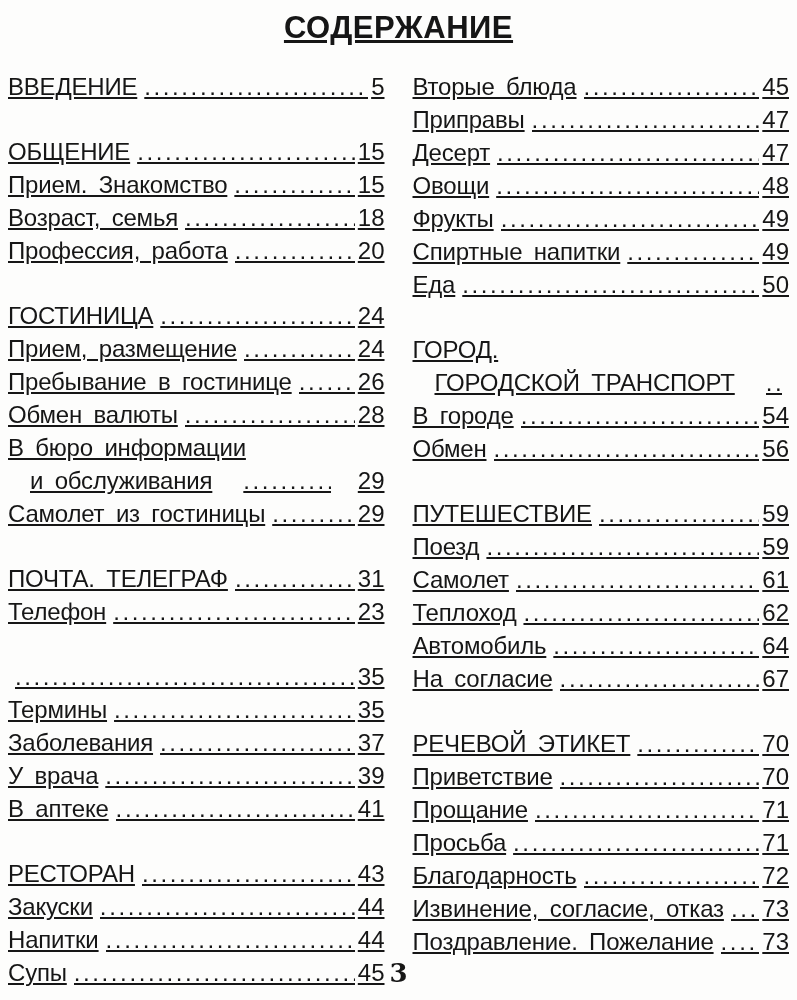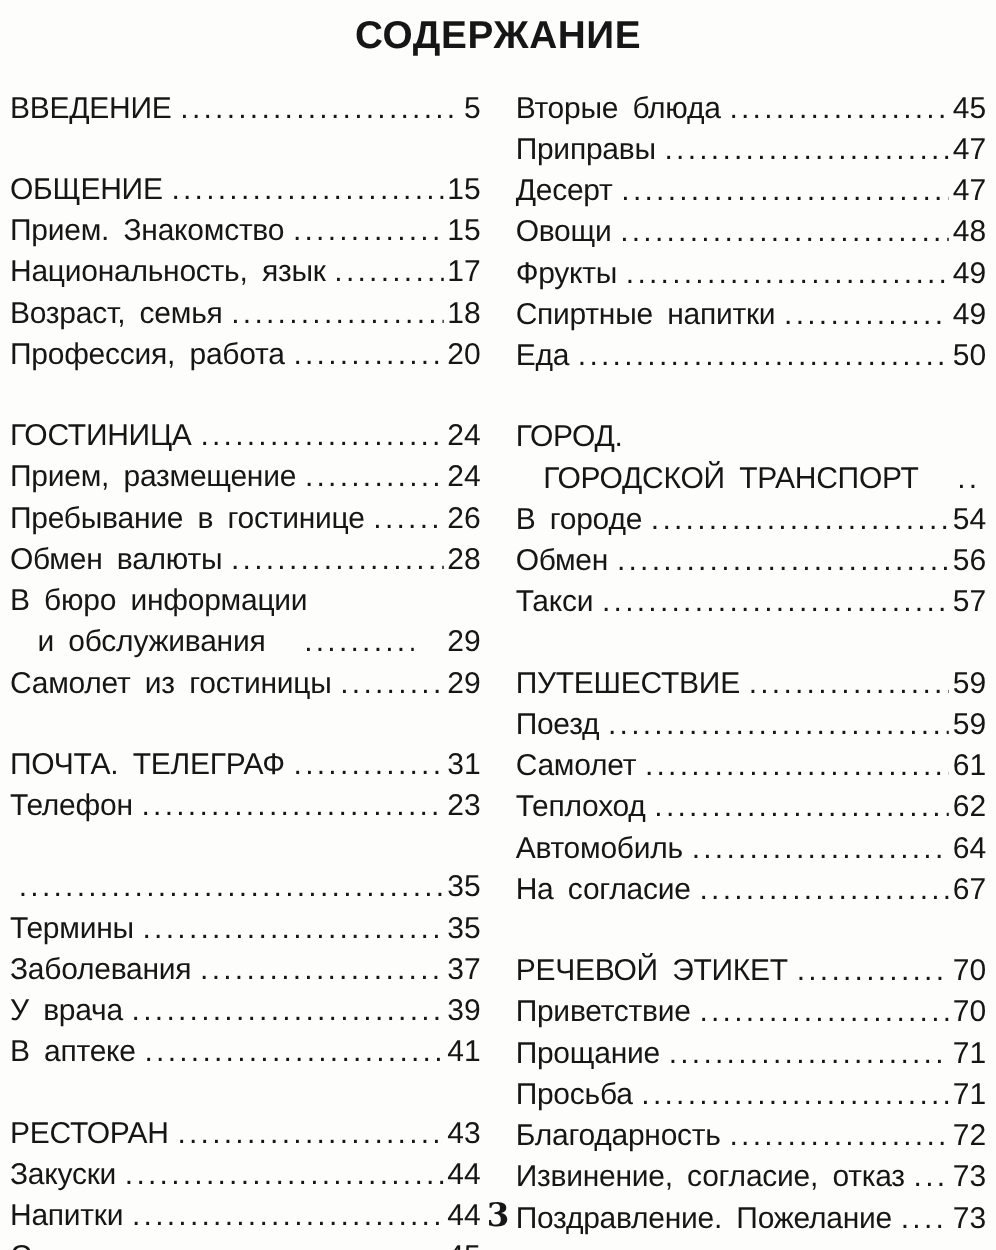--- a/index.html
+++ b/index.html
@@ -11,20 +11,21 @@
     position: relative;
     width: 797px;
     height: 1000px;
     margin: 0 auto;
     background: var(--paper, #fdfdfc);
     color: var(--ink, #161616);
     font-family: "Liberation Sans", "DejaVu Sans", sans-serif;
     box-sizing: border-box;
     padding: 10px 8px 0 8px;
     overflow: hidden;
+    text-decoration: underline;
   }
   .title {
     margin: 0 0 22px 0;
     text-align: center;
     font-size: 31px;
     font-weight: bold;
     letter-spacing: 0.5px;
   }
   .columns {
     display: flex;
@@ -91,25 +92,20 @@
     <span class="dots"></span>
     <span class="pagenum">15</span>
   </div>
 
   <div class="row">
     <span class="label">Прием. Знакомство</span>
     <span class="dots"></span>
     <span class="pagenum">15</span>
   </div>
 
-  <div class="row">
-    <span class="label">Национальность, язык</span>
-    <span class="dots"></span>
-    <span class="pagenum">17</span>
-  </div>
 
   <div class="row">
     <span class="label">Возраст, семья</span>
     <span class="dots"></span>
     <span class="pagenum">18</span>
   </div>
 
   <div class="row">
     <span class="label">Профессия, работа</span>
     <span class="dots"></span>
@@ -281,25 +277,20 @@
     <span class="dots"></span>
     <span class="pagenum">54</span>
   </div>
 
   <div class="row">
     <span class="label">Обмен</span>
     <span class="dots"></span>
     <span class="pagenum">56</span>
   </div>
 
-  <div class="row">
-    <span class="label">Такси</span>
-    <span class="dots"></span>
-    <span class="pagenum">57</span>
-  </div>
 
   <div class="row gap">
     <span class="label">ПУТЕШЕСТВИЕ</span>
     <span class="dots"></span>
     <span class="pagenum">59</span>
   </div>
 
   <div class="row">
     <span class="label">Поезд</span>
     <span class="dots"></span>

